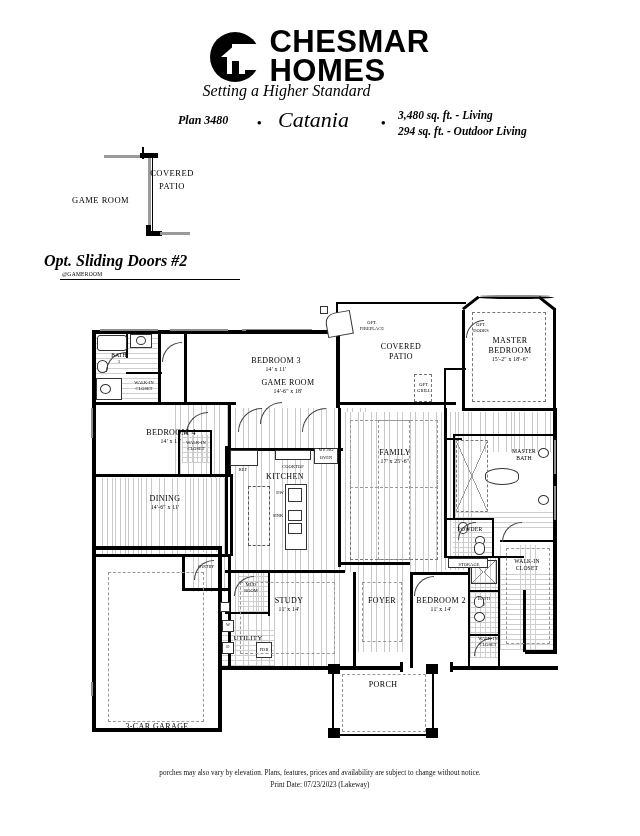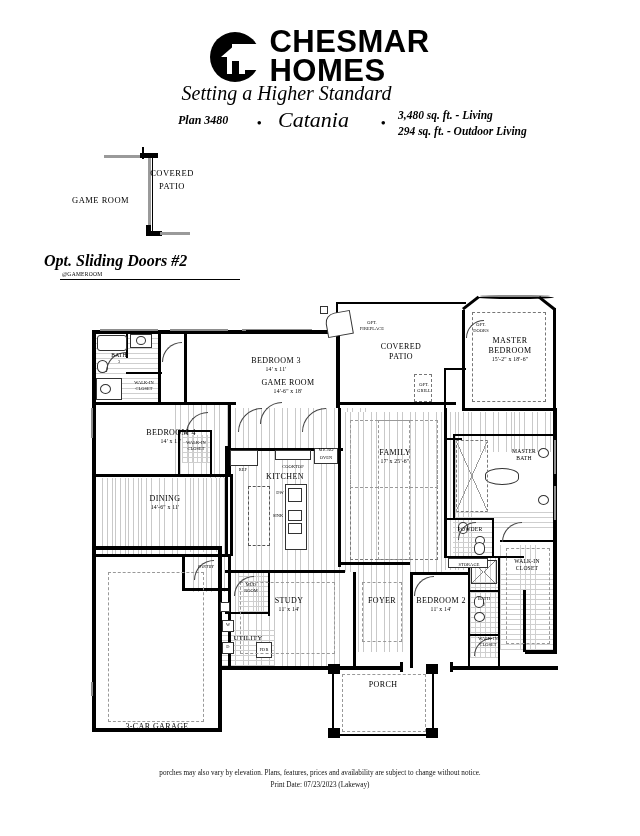--- a/index.html
+++ b/index.html
@@ -57,21 +57,21 @@
     line-height: 0.92;
     font-family: "Liberation Sans", sans-serif;
     font-weight: bold;
     font-size: 31px;
     letter-spacing: 0.5px;
   }
   #tagline {
     position: absolute; left: 0; top: 82px; width: 532px;
     text-align: center;
     font-style: italic;
-    font-size: 20px;
+    font-size: 16px;
     font-family: "Liberation Serif", serif;
     padding-left: 41px;
   }
   #plan-row {
     position: absolute; left: 0; top: 106px; width: 568px; height: 34px;
   }
   #plan-number {
     position: absolute; left: 178px; top: 7px;
     font-style: italic; font-weight: bold; font-size: 12px;
   }

